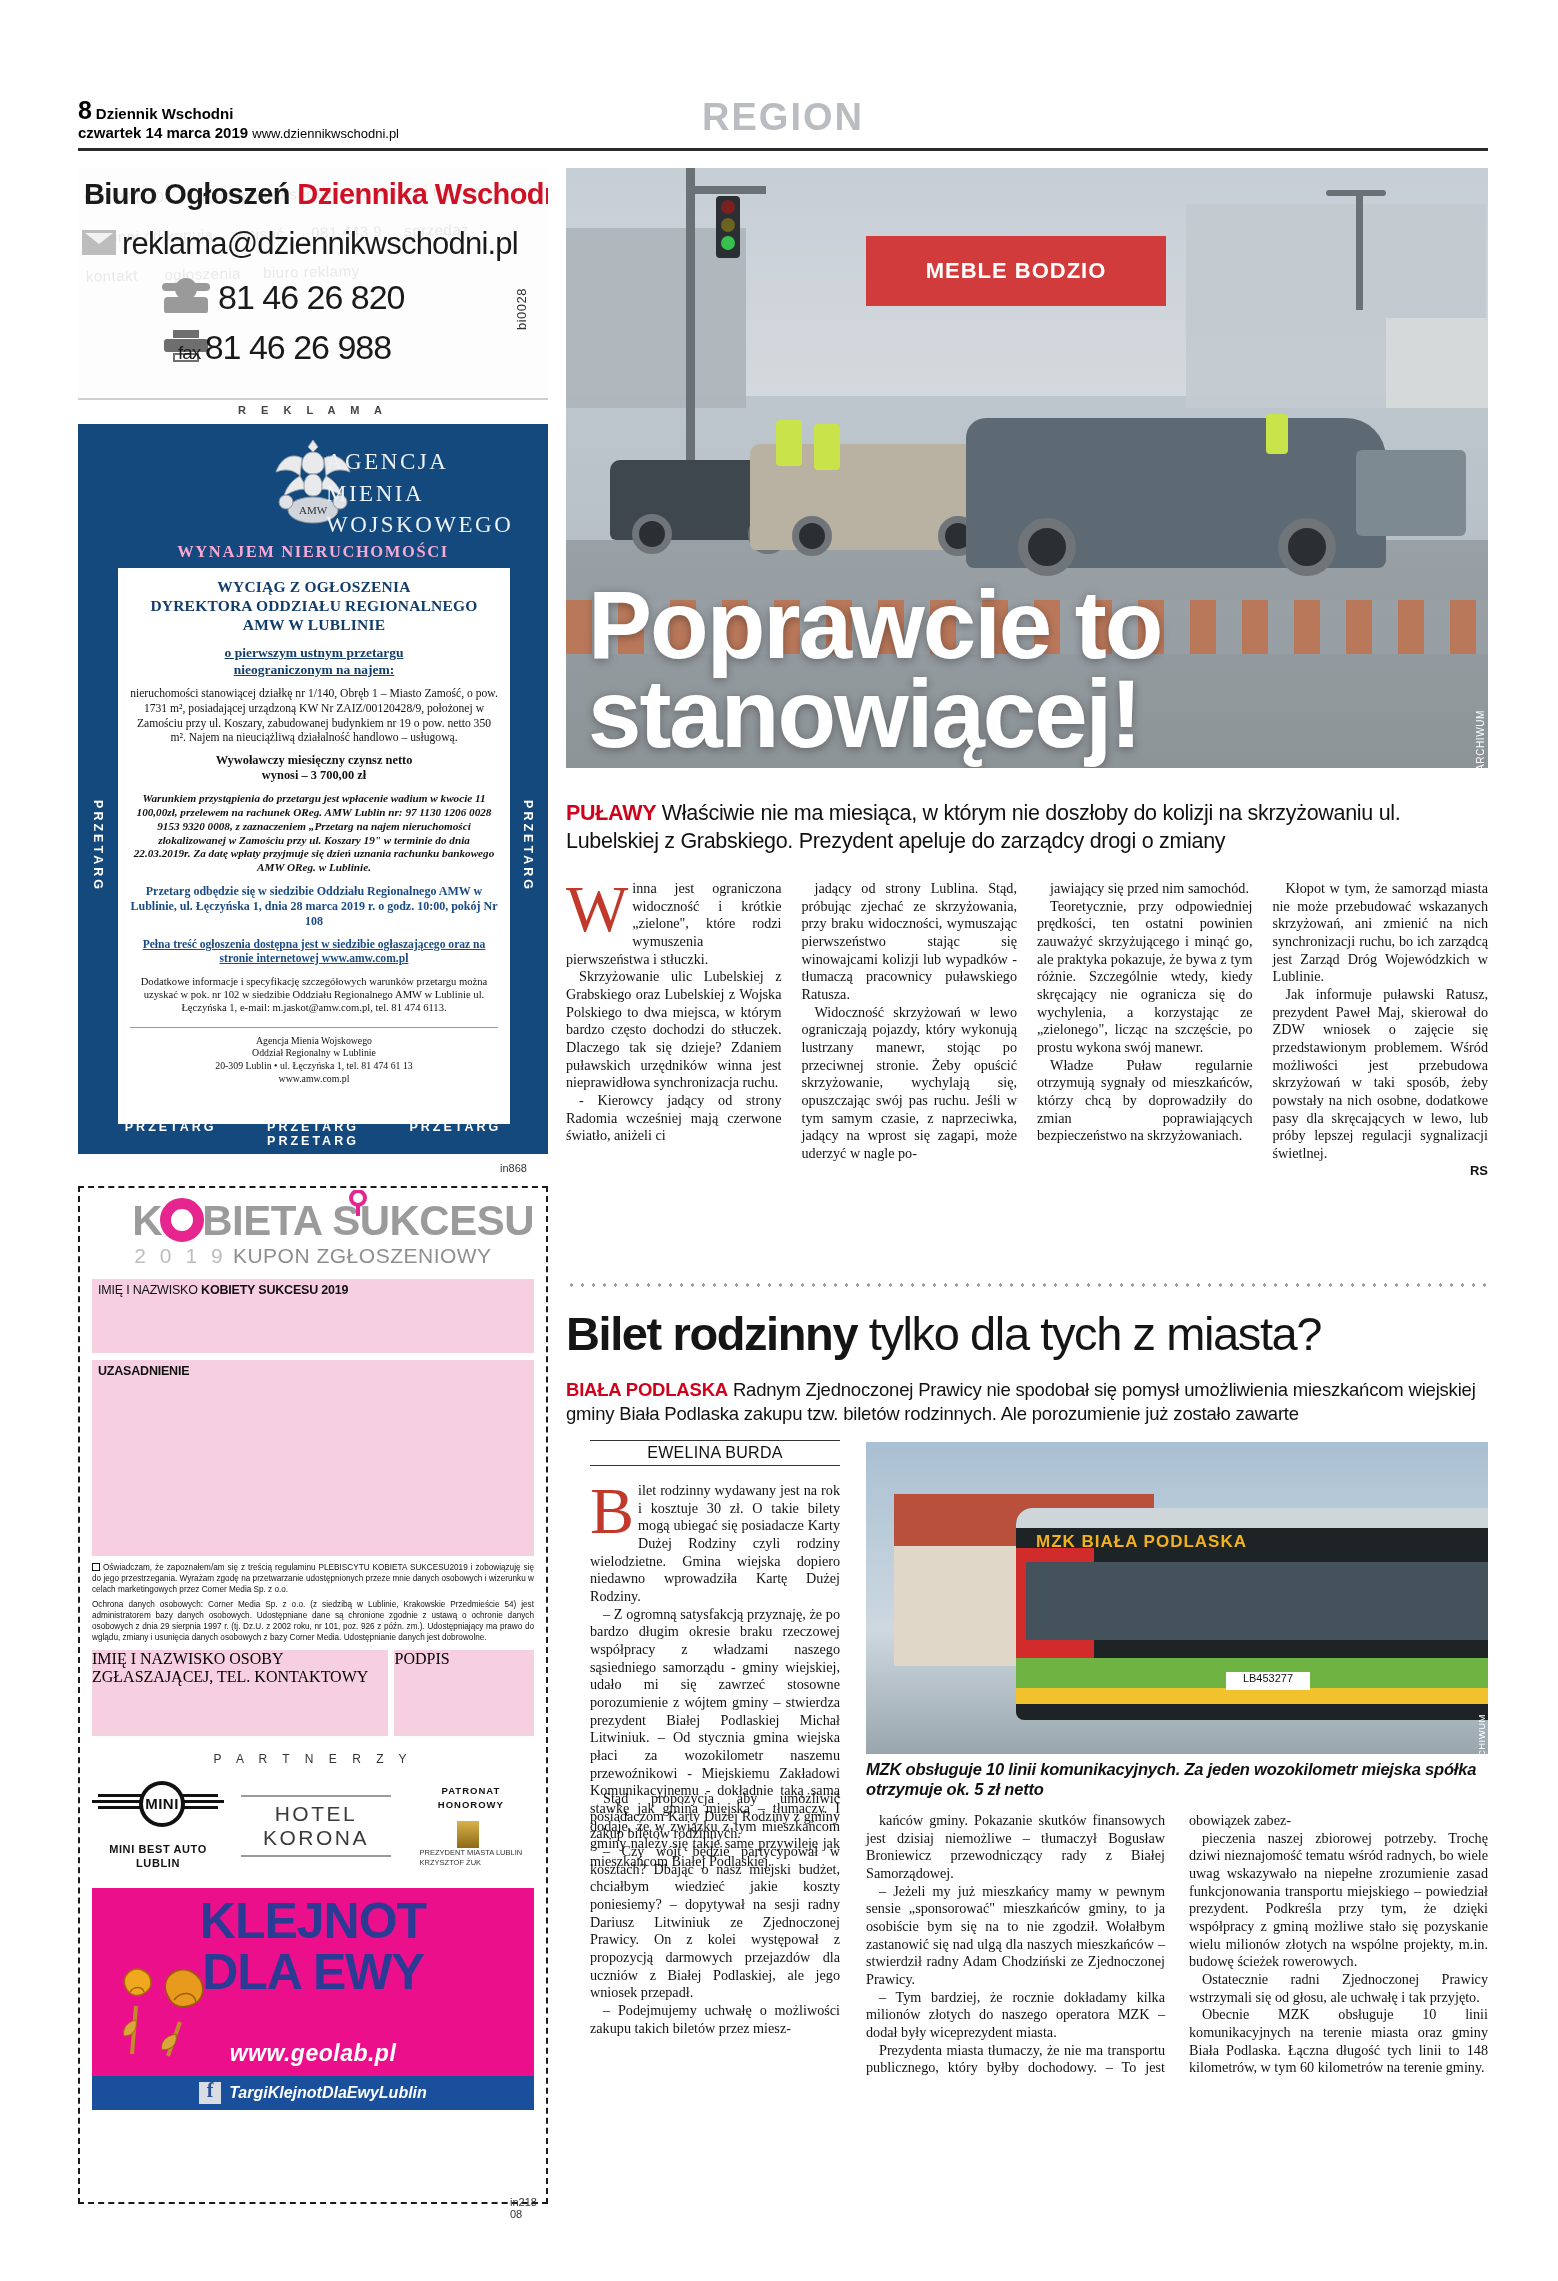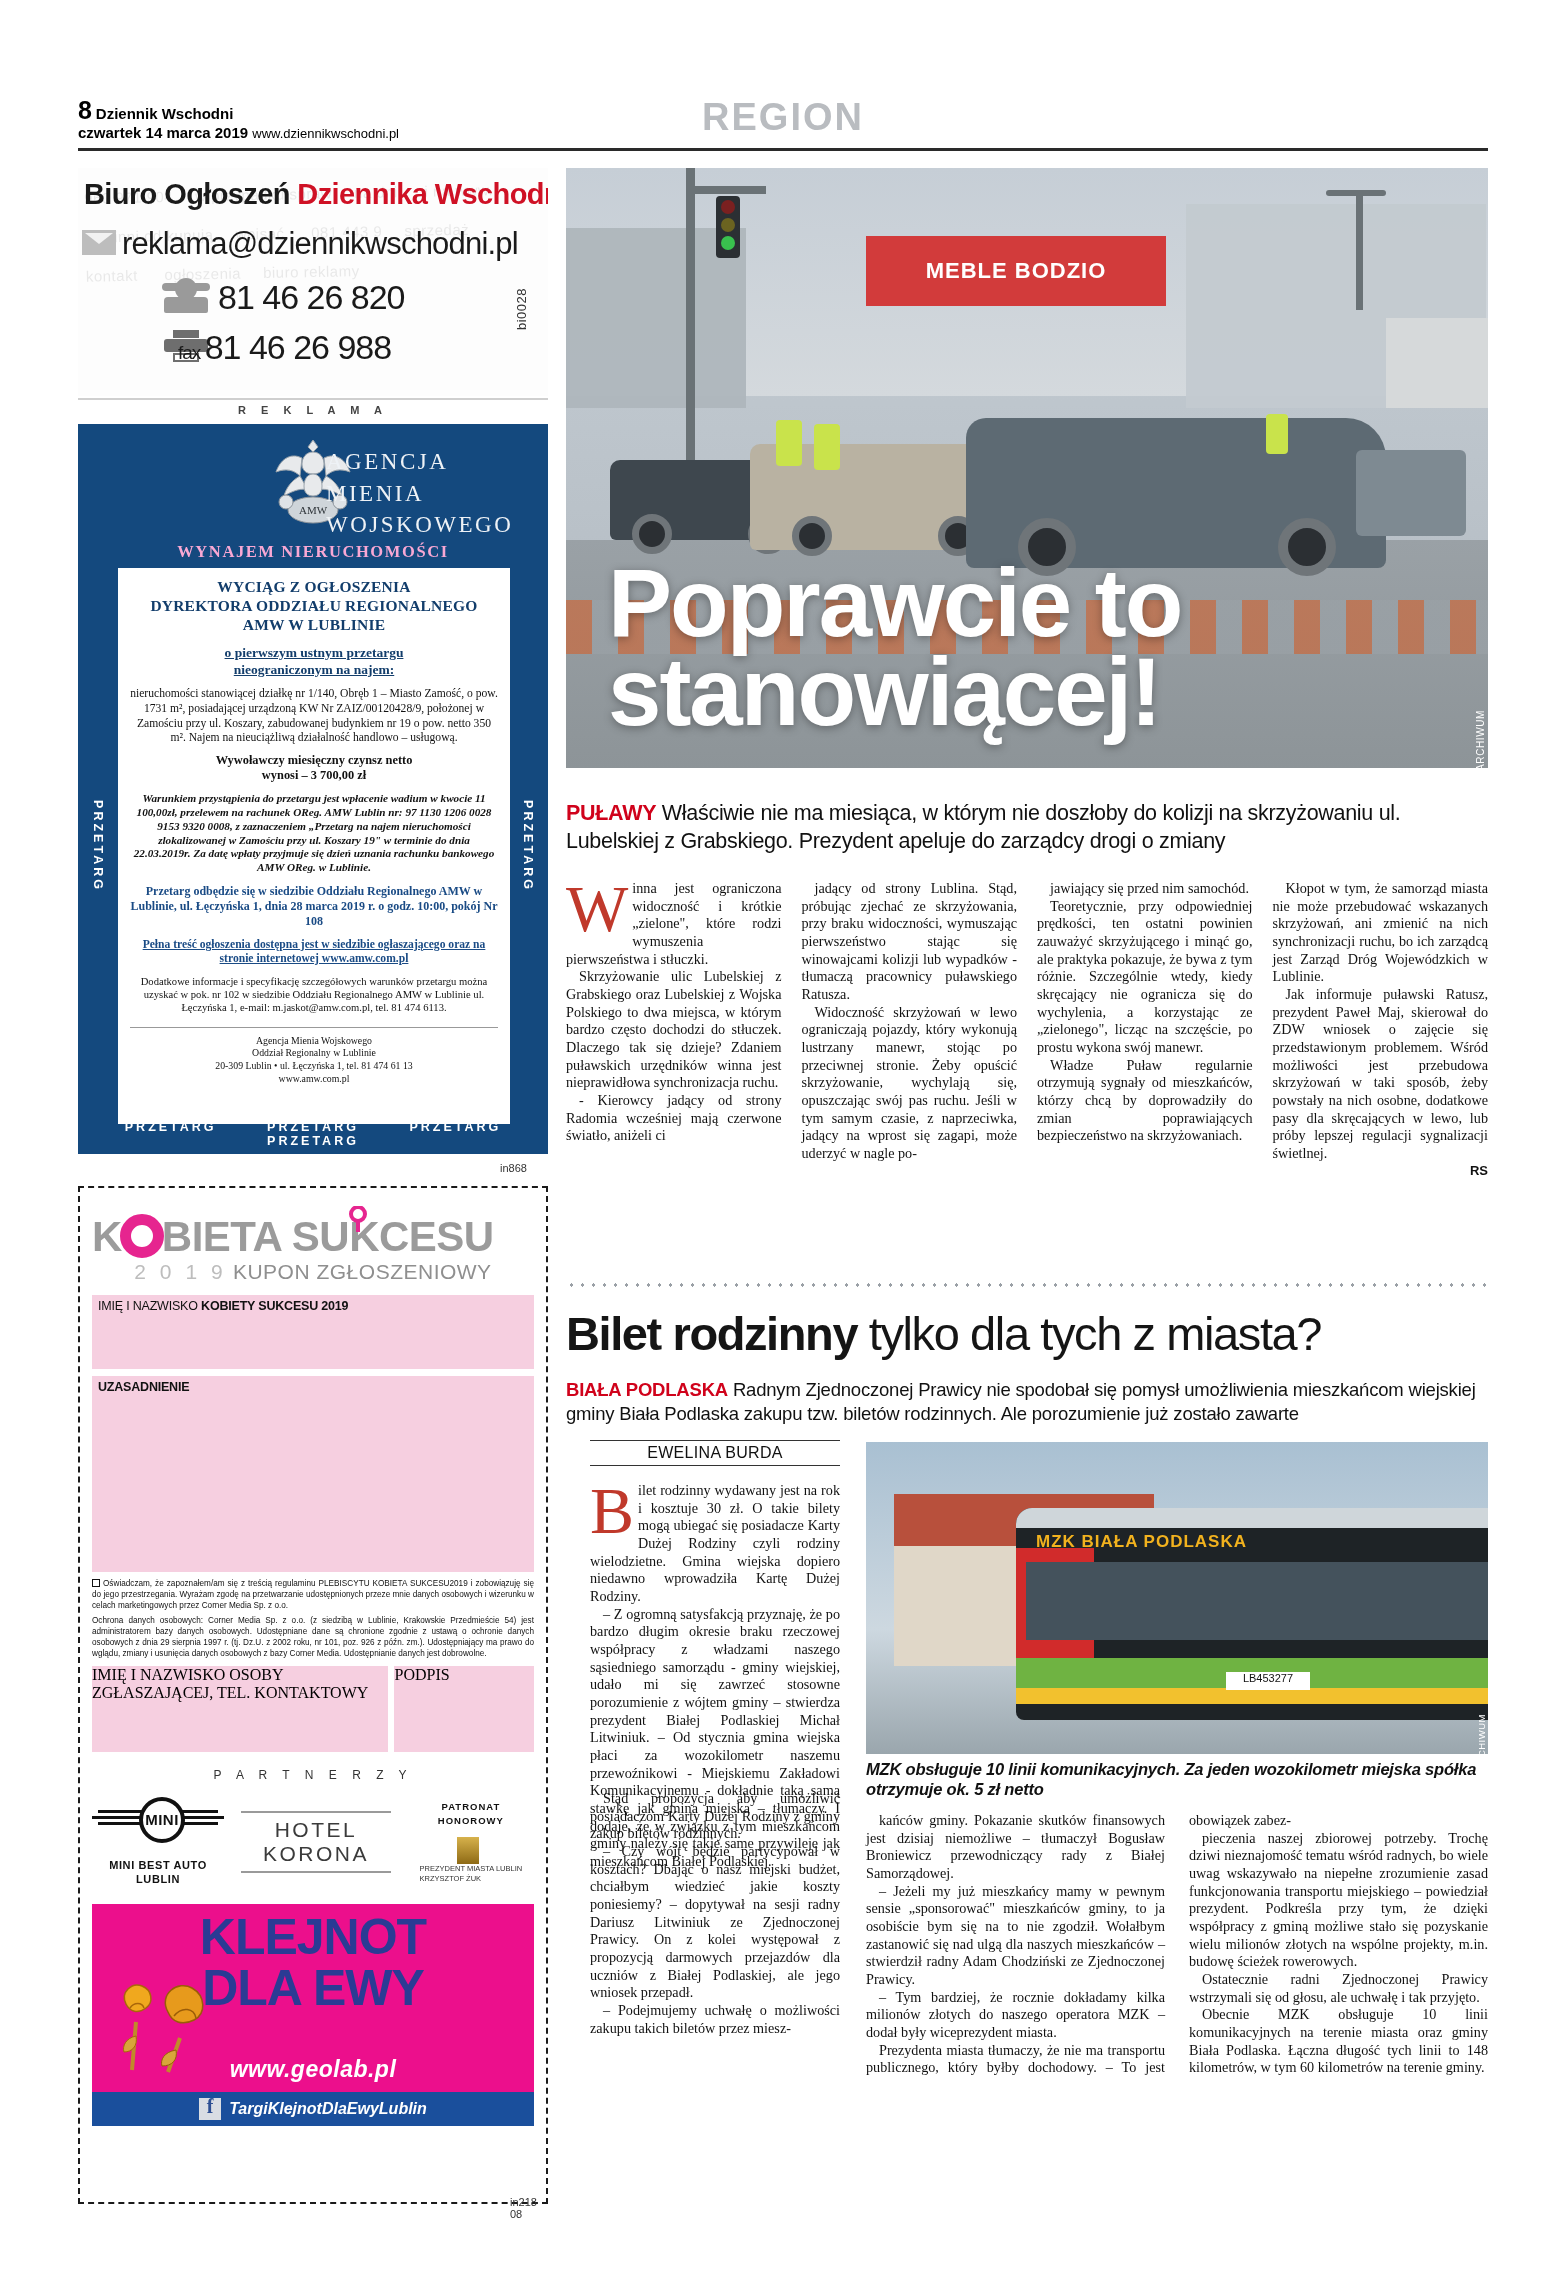--- a/index.html
+++ b/index.html
@@ -160,21 +160,21 @@
   }
 
   
   .coupon {
     position:absolute; left:78px; top:1186px; width:470px; height:1018px;
     border:2px dashed #1a1a1a; background:#fff; padding:10px 12px;
   }
   .ks-logo { position:relative; height:74px; }
   .ks-title {
     font-family:"Liberation Sans", sans-serif; font-size:42px; font-weight:bold;
-    color:#9b9b9b; letter-spacing:-0.5px; text-align:left; line-height:1;margin-top:16px;
+    color:#9b9b9b; letter-spacing:-0.5px; text-align:right; line-height:1;
   }
   .ks-o {
     display:inline-block; width:44px; height:44px; border-radius:50%;
     border:11px solid #e6258f; vertical-align:-7px; margin:0 -2px;
   }
   .ks-flower { position:absolute; left:253px; top:-8px; width:26px; height:26px; }
   .ks-sub {
     text-align:center; font-family:"Liberation Sans", sans-serif; font-size:21px;
     color:#8f8f8f; letter-spacing:.5px; margin-top:2px;
   }
@@ -298,25 +298,24 @@
     position:absolute; left:300px; top:68px; width:300px; height:70px; background:#d23b3b;
     color:#fff; font-family:"Liberation Sans", sans-serif; font-weight:bold; font-size:22px;
     display:flex; align-items:center; justify-content:center; letter-spacing:1px;
   }
   .photo1 .worker { position:absolute; width:26px; height:46px; background:#c9e34b; border-radius:4px; }
   .photo1 .credit {
     position:absolute; right:2px; bottom:58px; transform:rotate(-90deg); transform-origin:right bottom;
     font-family:"Liberation Sans", sans-serif; font-size:10px; color:#fff; letter-spacing:.6px; white-space:nowrap;
   }
   .photo1 .headline {
-    position:absolute; left:22px; bottom:32px; width:96%;
+    position:absolute; left:22px; bottom:10px; width:96%;
     font-family:"Liberation Sans", sans-serif; font-weight:bold; color:#fff;
     font-size:96px; line-height:.92; letter-spacing:-2px;
     text-shadow:0 2px 10px rgba(0,0,0,.35);
-    margin-left:20px;
   }
 
   
   .a1-lead {
     position:absolute; left:566px; top:800px; width:922px;
     font-family:"Liberation Sans", sans-serif; font-size:21.5px; line-height:1.28;
     color:#111; letter-spacing:-.3px;
   }
   .a1-lead .city { color:#d0021b; font-weight:bold; }
   .a1-cols {

